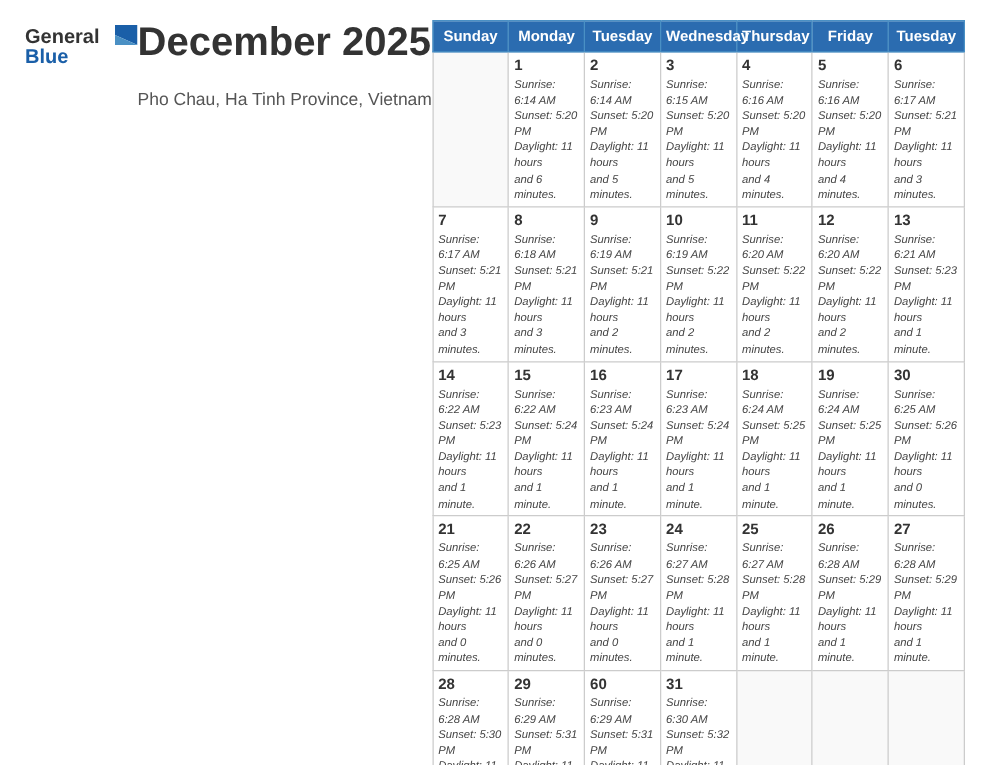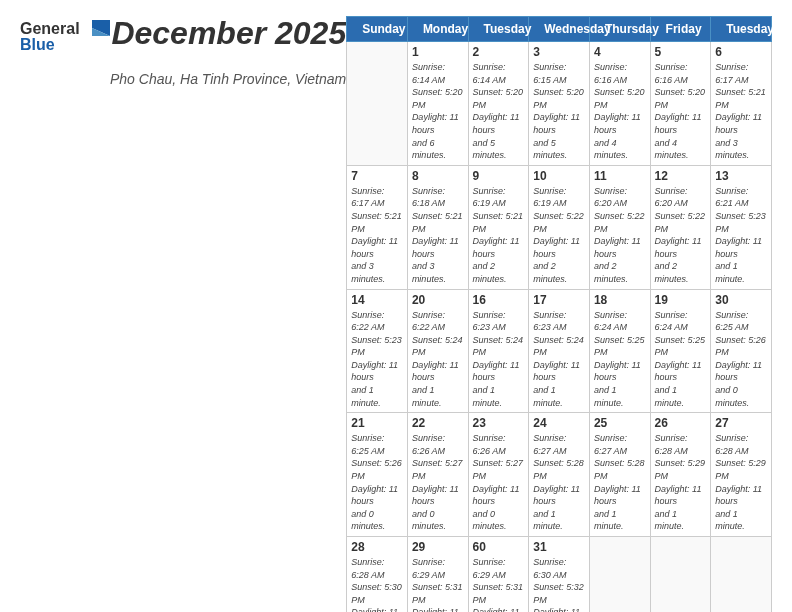--- a/index.html
+++ b/index.html
@@ -22,22 +22,20 @@
       justify-content: space-between;
       align-items: flex-start;
       margin-bottom: 10px;
     }
     .logo {
       display: flex;
       flex-direction: column;
       align-items: flex-start;
     }
     .title-block {
-      text-align: right;
-      font-style: italic;
     }
     .month-title {
       font-size: 32px;
       font-weight: bold;
       color: #333;
       line-height: 1.1;
     }
     .location {
       font-size: 14px;
       color: #555;
@@ -48,22 +46,22 @@
       border: 1px solid #ccc;
       border-collapse: collapse;
       width: 100%;
       table-layout: fixed;
     }
     .calendar th {
       background-color: #2b6cb0;
       color: #fff;
       font-size: 12px;
       font-weight: bold;
-      padding: 5px 15px;
-      text-align: right;
+      padding: 5px 4px;
+      text-align: center;
       border: 1px solid #4a90c4;
     }
     .calendar td {
       border: 1px solid #ccc;
       vertical-align: top;
       padding: 3px 4px;
       font-size: 9.5px;
       color: #333;
       background: #fff;
       height: 88px;
@@ -173,21 +171,21 @@
             <span class="day-number">13</span>
             <div class="day-info">Sunrise: 6:21 AM<br>Sunset: 5:23 PM<br>Daylight: 11 hours<br>and 1 minute.</div>
           </td>
         </tr>
         <tr>
           <td>
             <span class="day-number">14</span>
             <div class="day-info">Sunrise: 6:22 AM<br>Sunset: 5:23 PM<br>Daylight: 11 hours<br>and 1 minute.</div>
           </td>
           <td>
-            <span class="day-number">20</span>
+            <span class="day-number">15</span>
             <div class="day-info">Sunrise: 6:22 AM<br>Sunset: 5:24 PM<br>Daylight: 11 hours<br>and 1 minute.</div>
           </td>
           <td>
             <span class="day-number">16</span>
             <div class="day-info">Sunrise: 6:23 AM<br>Sunset: 5:24 PM<br>Daylight: 11 hours<br>and 1 minute.</div>
           </td>
           <td>
             <span class="day-number">17</span>
             <div class="day-info">Sunrise: 6:23 AM<br>Sunset: 5:24 PM<br>Daylight: 11 hours<br>and 1 minute.</div>
           </td>

